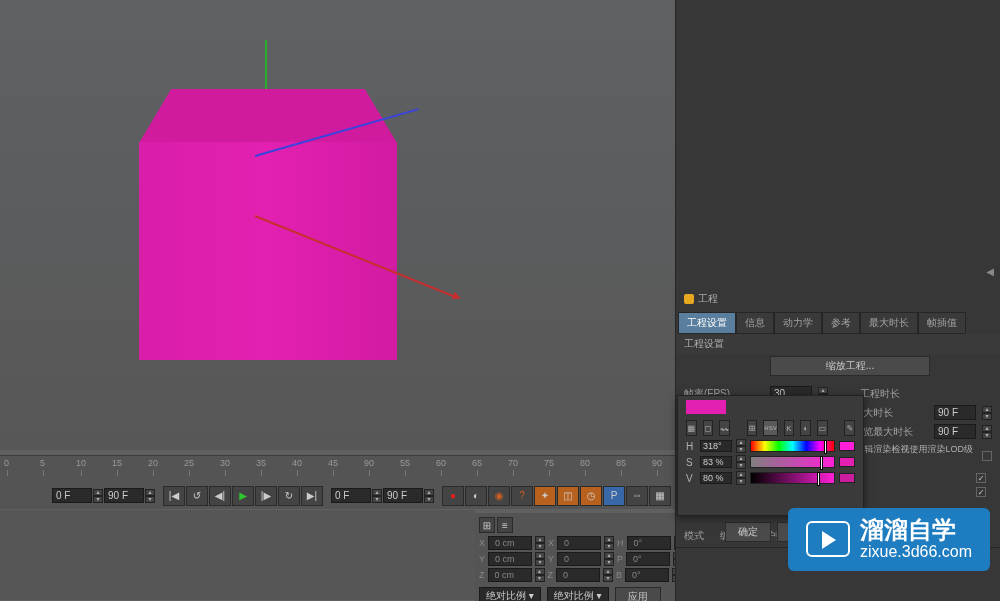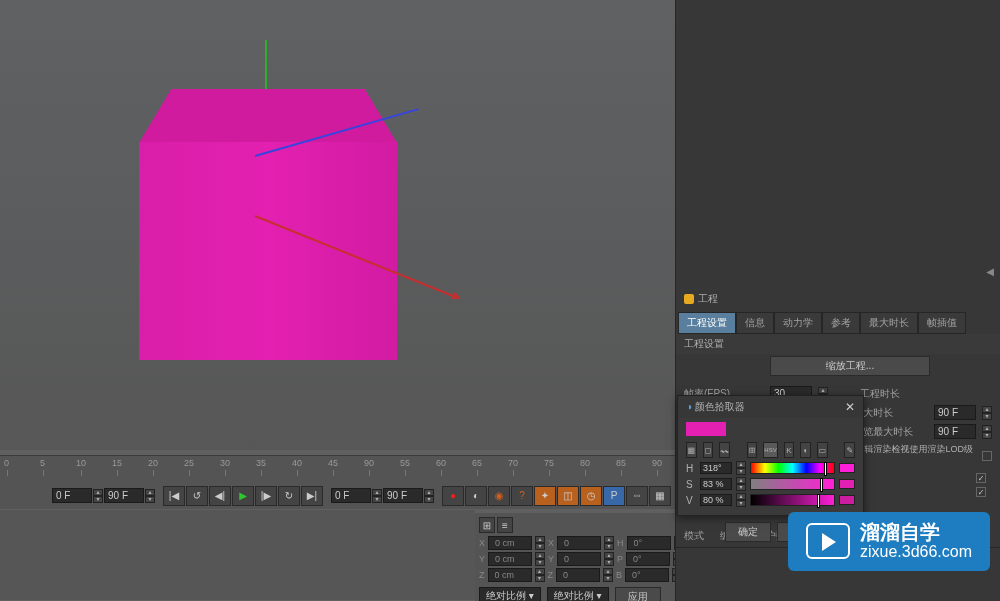--- a/index.html
+++ b/index.html
@@ -69,21 +69,21 @@
 .cp-slider.sat { background: linear-gradient(90deg, #808080, #ff1fd8); }
 .cp-slider.val { background: linear-gradient(90deg, #000000, #ff1fd8); }
 .cp-marker { position: absolute; top: -1px; width: 3px; height: 14px; background: #fff; border: 1px solid #000; }
 .cp-color-box { width: 16px; height: 10px; border: 1px solid #222; }
 .cp-buttons { position: absolute; left: 725px; top: 522px; display: flex; gap: 6px; }
 .cp-button { background: #4a4a4a; border: 1px solid #2a2a2a; color: #ccc; padding: 2px 12px; font-size: 10px; cursor: pointer; }
 
 .watermark { position: absolute; right: 10px; bottom: 30px; background: #1e7cc0; padding: 10px 18px; border-radius: 6px; color: #fff; display: flex; align-items: center; gap: 10px; z-index: 200; }
 .wm-logo { width: 44px; height: 36px; border: 2px solid #fff; border-radius: 6px; position: relative; }
 .wm-logo::before { content: ''; position: absolute; left: 14px; top: 8px; width: 0; height: 0; border-left: 14px solid #fff; border-top: 9px solid transparent; border-bottom: 9px solid transparent; }
-.wm-text-big { font-size: 20px; font-weight: bold; line-height: 1; }
+.wm-text-big { font-size: 24px; font-weight: bold; line-height: 1; }
 .wm-text-small { font-size: 16px; line-height: 1.2; }
 .checkbox { width: 10px; height: 10px; border: 1px solid #666; display: inline-flex; align-items: center; justify-content: center; }
 .checkbox.checked::after { content: '✓'; font-size: 8px; color: #ccc; }
 .collapse-arrow { position: absolute; right: 6px; top: 266px; color: #888; font-size: 10px; }
 </style>
 </head>
 <body>
 
 <div class="viewport">
   <div class="cube-container">
@@ -324,24 +324,20 @@
   </div>
   <div class="field-row" style="justify-content:flex-end; padding-right:14px;">
     <span class="checkbox checked"></span>
   </div>
   <div class="field-row" style="justify-content:flex-end; padding-right:14px;">
     <span class="checkbox checked"></span>
   </div>
 </div>
 
 <div class="color-picker">
-  <div class="cp-title">
-    <span><span style="color:#5aa0e0">◑</span> <span>颜色拾取器</span></span>
-    <span class="cp-close">✕</span>
-  </div>
   <div class="cp-swatch"></div>
   <div class="cp-toolbar">
     <div class="cp-tool">▦</div>
     <div class="cp-tool">◻</div>
     <div class="cp-tool">〰</div>
     <div style="width:8px"></div>
     <div class="cp-tool">⊞</div>
     <div class="cp-tool active" style="font-size:6px">HSV</div>
     <div class="cp-tool">K</div>
     <div class="cp-tool">◐</div>

